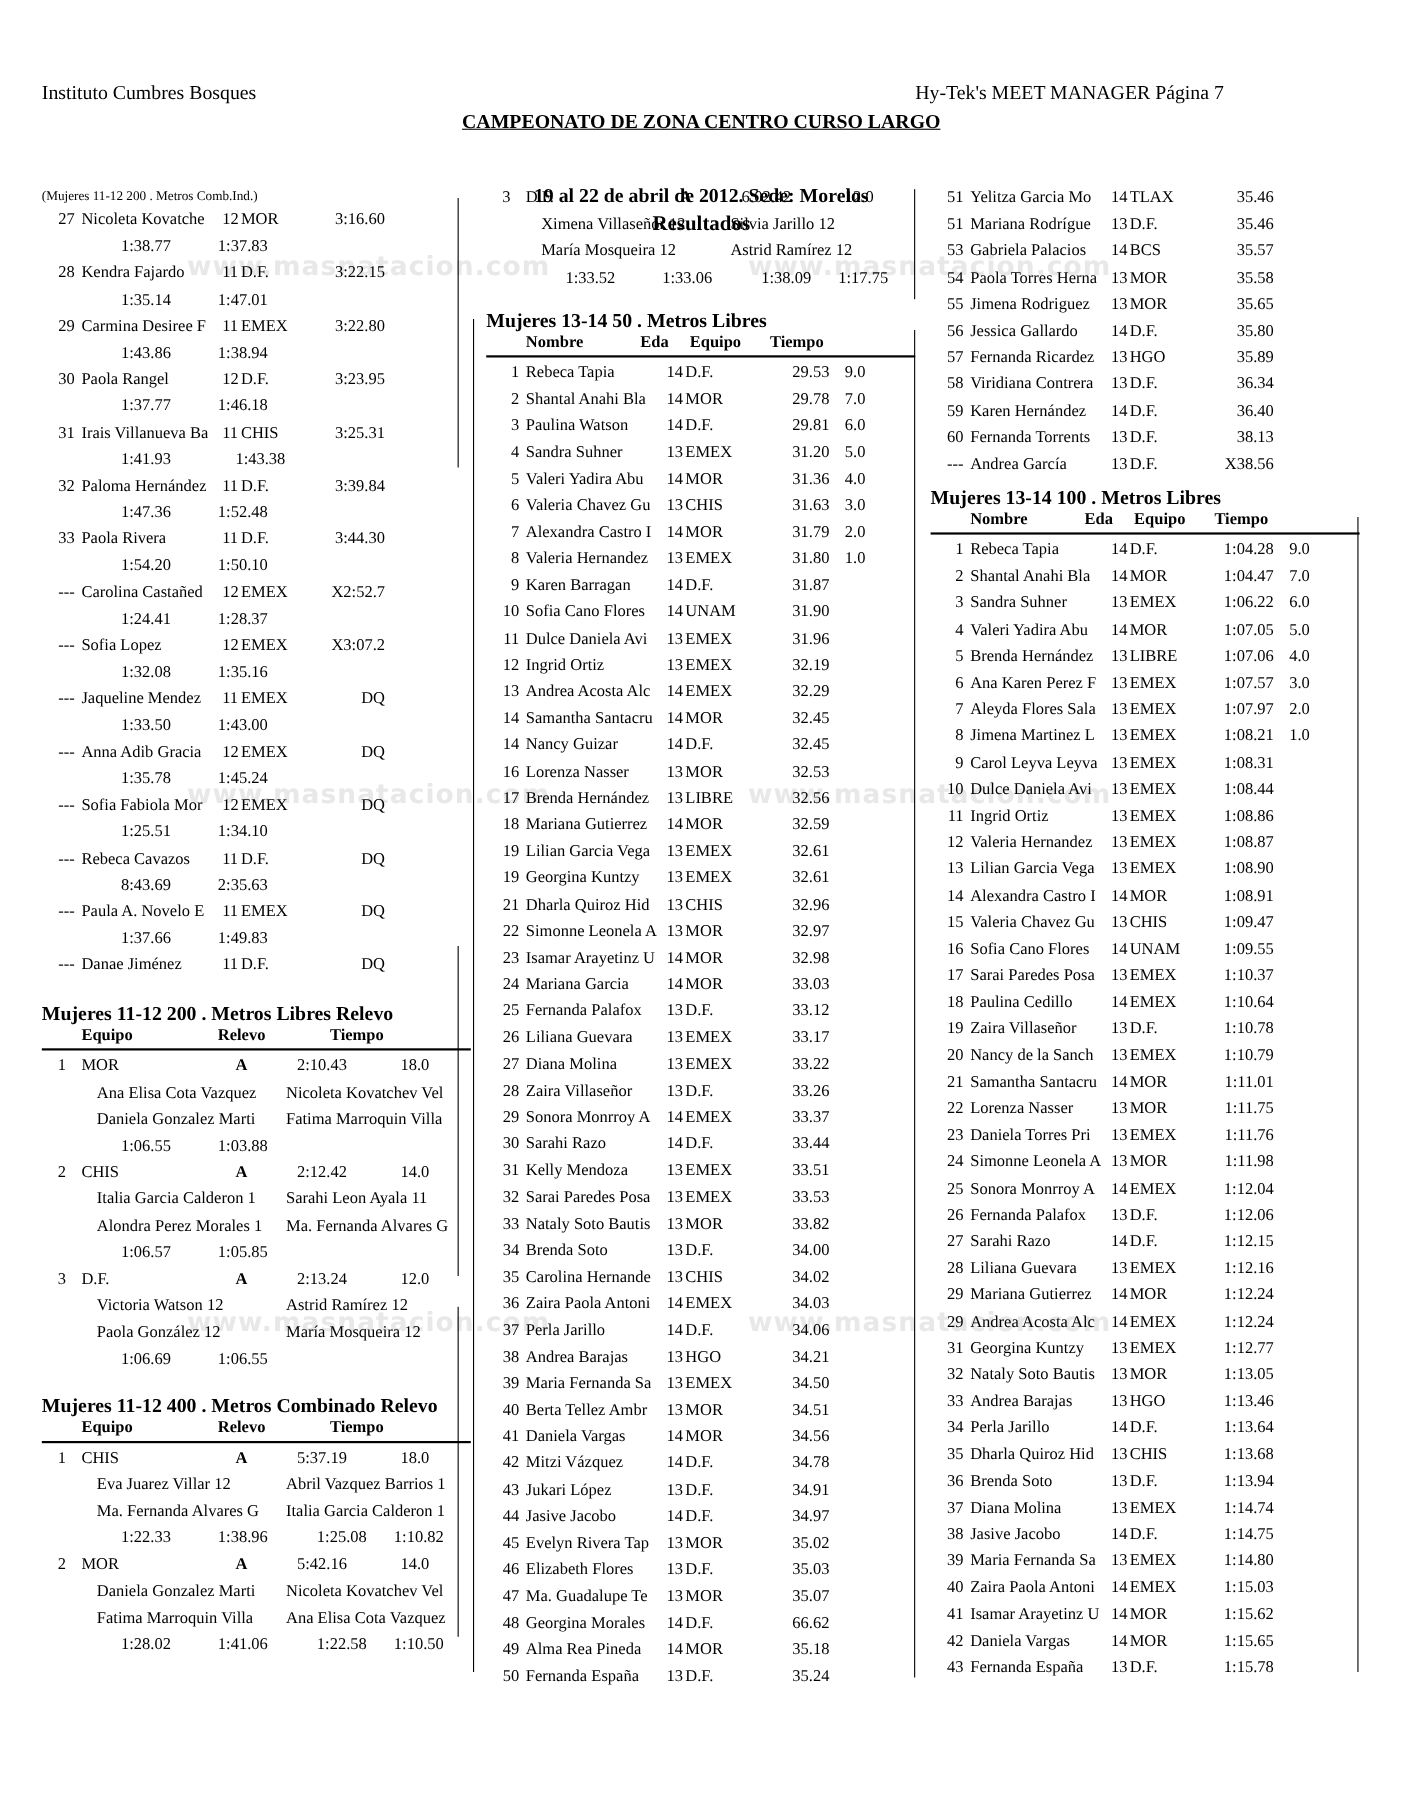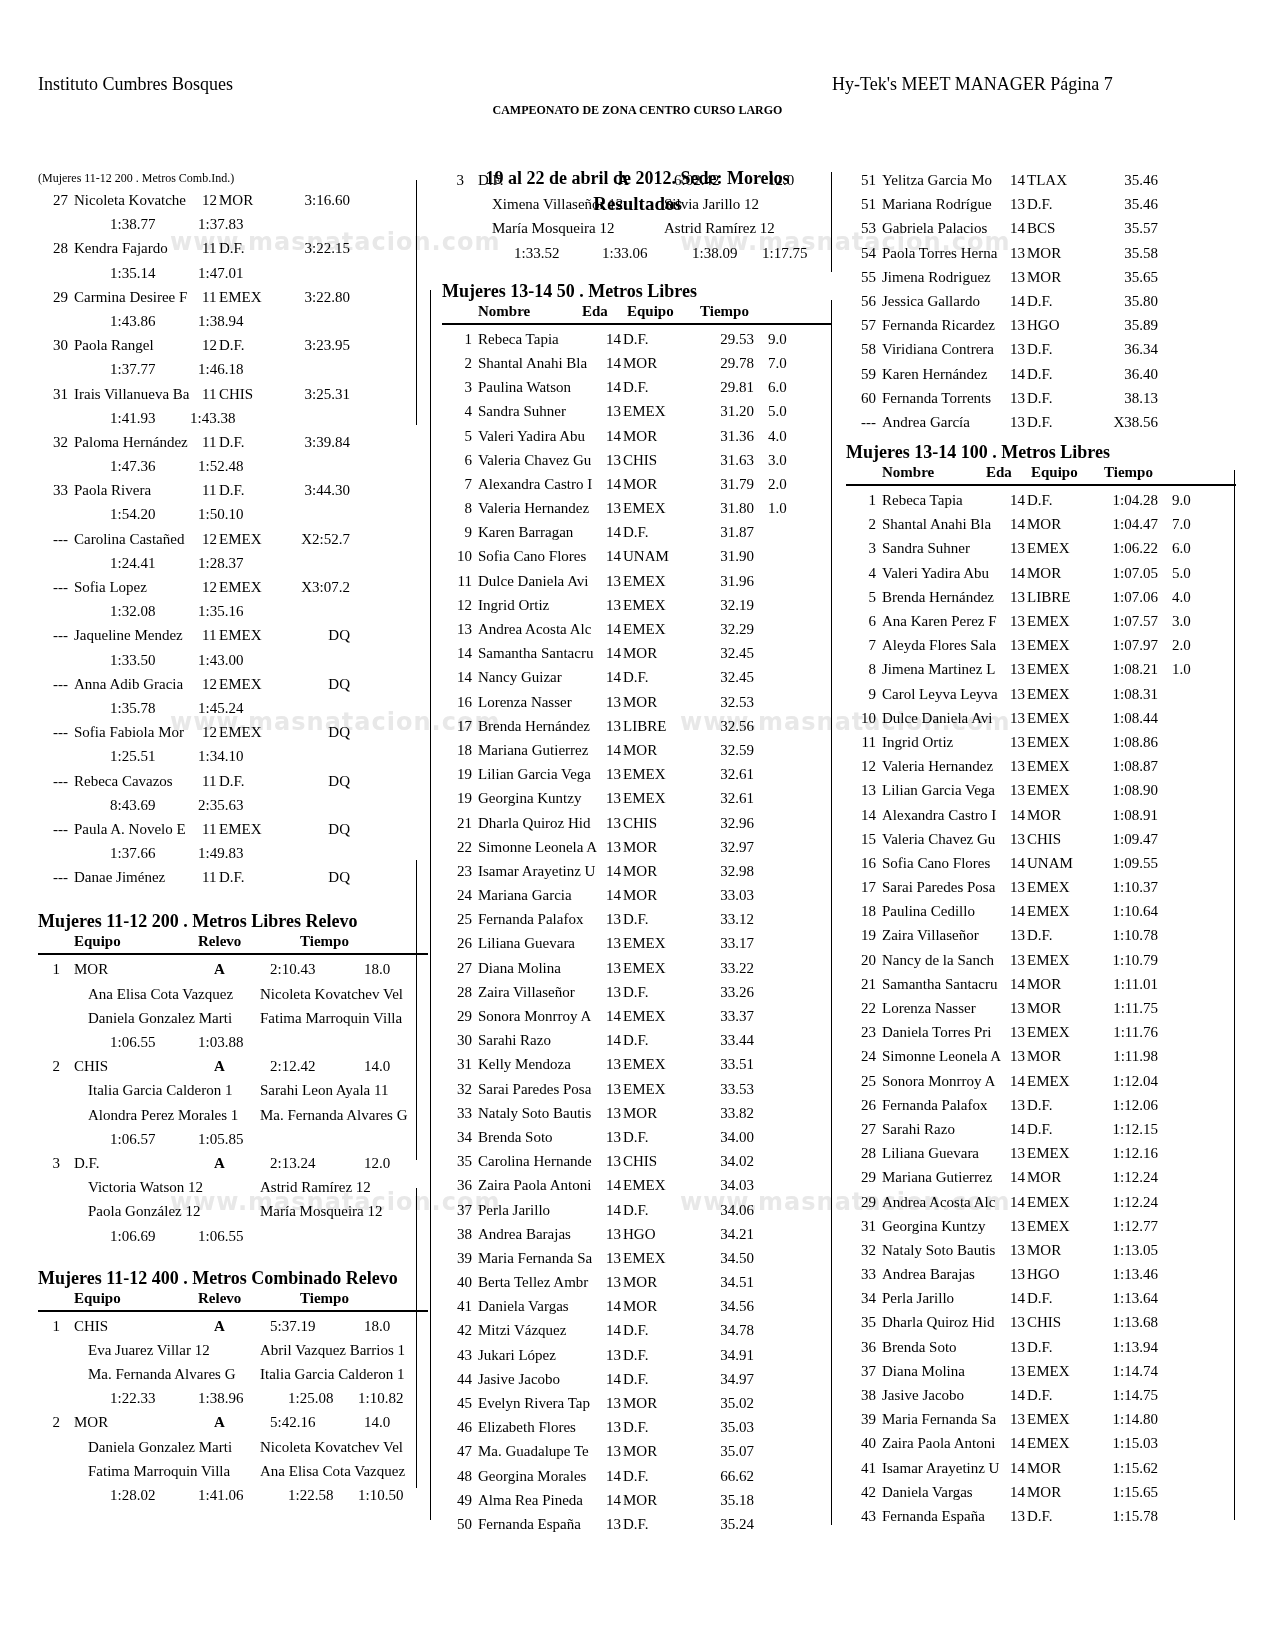--- a/index.html
+++ b/index.html
@@ -3,21 +3,21 @@
 <meta charset="utf-8">
 <style>
   html, body { margin: 0; padding: 0; background: #ffffff; }
   body {
     width: 1275px; height: 1650px; position: relative; overflow: hidden;
     font-family: "Liberation Serif", "DejaVu Serif", serif; color: #000; font-size: 15px;
   }
   .hdr-left { position: absolute; left: 38px; top: 74px; font-size: 18px; }
   .hdr-right { position: absolute; left: 832px; top: 74px; font-size: 18px; }
   .title-block { position: absolute; left: 0; width: 1275px; top: 98px; text-align: center; font-weight: bold; }
-  .title1 { font-size: 12px; line-height: 24px; }
+  .title1 { font-size: 18px; line-height: 24px; text-decoration: underline; }
   .title2 { font-size: 18px; line-height: 24px; margin-top: 44px; }
   .title3 { font-size: 19px; line-height: 28px; }
 
   .col { position: absolute; top: 168px; }
   .col1 { left: 38px; width: 390px; }
   .col2 { left: 442px; width: 390px; top: 168px; }
   .col3 { left: 846px; width: 390px; top: 168px; }
 
   .vline { position: absolute; width: 1px; background: #000; }
 
@@ -124,21 +124,21 @@
       </div>
       <div class="row">
         <span class="place">31</span>
         <span class="name">Irais Villanueva Ba</span>
         <span class="age">11</span>
         <span class="team">CHIS</span>
         <span class="time">3:25.31</span>
       </div>
       <div class="row">
         <span class="split" style="left:72px">1:41.93</span>
-        <span class="split" style="left:152px">1:43.38</span>
+        <span class="split" style="left:176px">1:43.38</span>
       </div>
       <div class="row">
         <span class="place">32</span>
         <span class="name">Paloma Hernández</span>
         <span class="age">11</span>
         <span class="team">D.F.</span>
         <span class="time">3:39.84</span>
       </div>
       <div class="row">
         <span class="split" style="left:72px">1:47.36</span>

